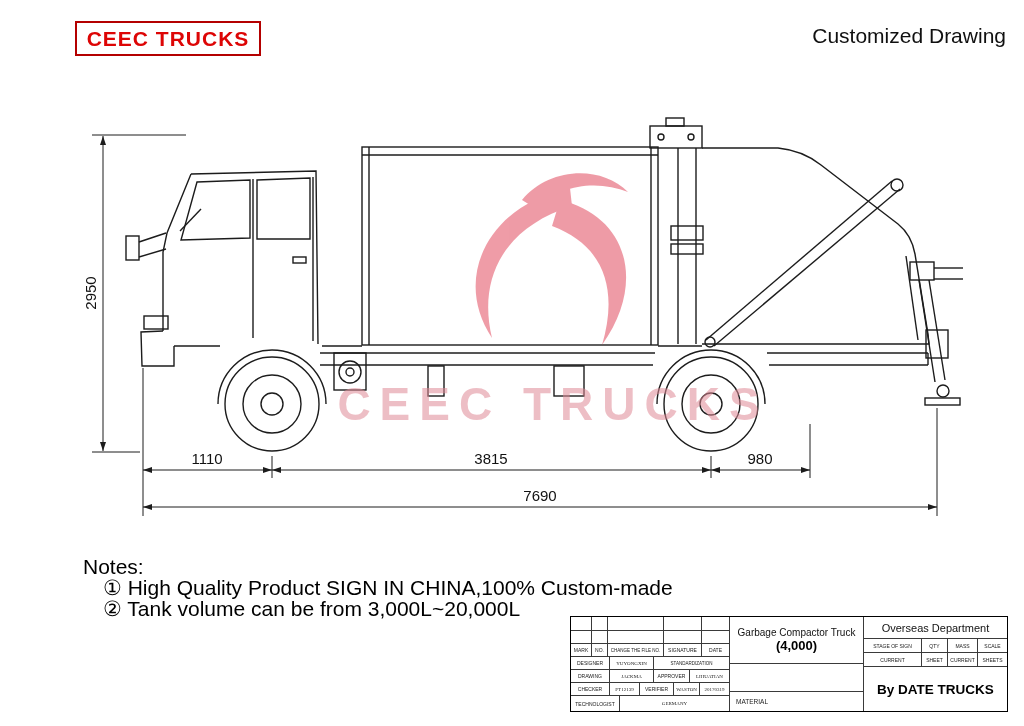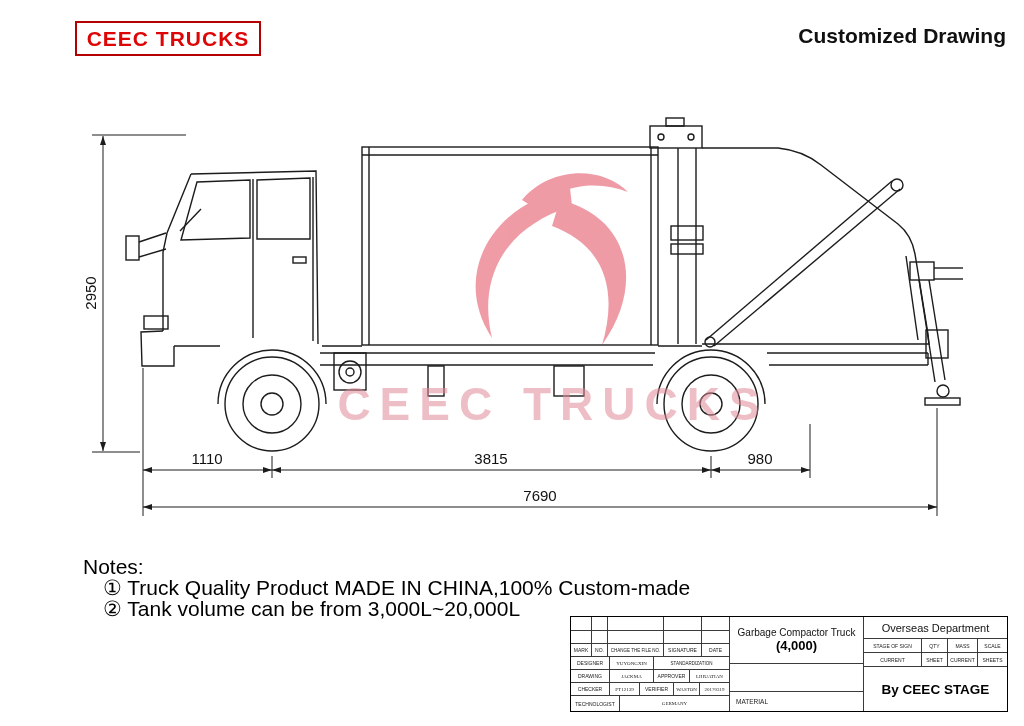--- a/index.html
+++ b/index.html
@@ -9,21 +9,21 @@
   }
   
   .logo-box{
     position:absolute;left:75px;top:21px;width:186px;height:35px;
     border:2px solid #b40000;display:flex;align-items:center;justify-content:center;
     box-sizing:border-box;background:#fff;
   }
   .logo-text{color:#dd0505;font-weight:bold;font-size:21px;letter-spacing:1px;}
   .doc-title{
     position:absolute;left:788px;top:24px;width:218px;text-align:right;
-    font-weight:bold;font-size:21px;color:#101010;letter-spacing:0px;
+    font-weight:normal;font-size:21px;color:#101010;letter-spacing:0px;
   }
   
   .draw{position:absolute;left:0;top:0;width:1024px;height:726px;}
   .dim{font-size:15px;font-family:"Liberation Sans",sans-serif;fill:#111;}
   .wm-text{font-size:46px;font-weight:bold;letter-spacing:9px;font-family:"Liberation Sans",sans-serif;fill:#e08a96;opacity:.55;}
   
   .notes{position:absolute;left:83px;top:556px;font-size:21px;color:#000;line-height:21px;}
   .notes .item{margin-left:20px;}
   .notes .item-last{margin-left:2px;}
   
@@ -175,21 +175,21 @@
     <g opacity="0.55">
       <path d="M570 188 C 488 205 452 278 492 338 C 478 280 502 228 572 206 Z" fill="#e14b5f"></path>
       <path d="M560 200 C 625 215 648 280 602 345 C 618 292 606 246 552 226 Z" fill="#e14b5f"></path>
       <path d="M522 200 C 548 168 600 164 628 192 C 598 180 558 184 538 210 Z" fill="#e14b5f"></path>
     </g>
     <text class="wm-text" x="553" y="420" text-anchor="middle">CEEC TRUCKS</text>
   </svg>
 
   <div class="notes">
     <div>Notes:</div>
-    <div class="item">① Truck Quality Product MADE IN CHINA,100% Custom-made</div>
+    <div class="item">① High Quality Product SIGN IN CHINA,100% Custom-made</div>
     <div class="item">② Tank volume can be from 3,000L~20,000L</div>
   </div>
 
   <div class="tblock">
 
     <div class="tb-cell noL noT" style="left:0;top:0;width:20px;height:13px"></div>
     <div class="tb-cell noT" style="left:20px;top:0;width:16px;height:13px"></div>
     <div class="tb-cell noT" style="left:36px;top:0;width:56px;height:13px"></div>
     <div class="tb-cell noT" style="left:92px;top:0;width:38px;height:13px"></div>
     <div class="tb-cell noT" style="left:130px;top:0;width:28px;height:13px"></div>
@@ -235,16 +235,16 @@
     <div class="tb-cell f5" style="left:292px;top:21px;width:58px;height:14px">STAGE OF SIGN</div>
     <div class="tb-cell f5" style="left:350px;top:21px;width:26px;height:14px">QTY</div>
     <div class="tb-cell f5" style="left:376px;top:21px;width:30px;height:14px">MASS</div>
     <div class="tb-cell f5" style="left:406px;top:21px;width:30px;height:14px">SCALE</div>
 
     <div class="tb-cell f5" style="left:292px;top:35px;width:58px;height:14px">CURRENT</div>
     <div class="tb-cell f5" style="left:350px;top:35px;width:26px;height:14px">SHEET</div>
     <div class="tb-cell f5" style="left:376px;top:35px;width:30px;height:14px">CURRENT</div>
     <div class="tb-cell f5" style="left:406px;top:35px;width:30px;height:14px">SHEETS</div>
 
-    <div class="tb-cell by-cell" style="left:292px;top:49px;width:144px;height:45px">By CEEC STAGE</div>
+    <div class="tb-cell by-cell" style="left:292px;top:49px;width:144px;height:45px">By DATE TRUCKS</div>
   </div>
 
 </div>
 
 </body></html>

